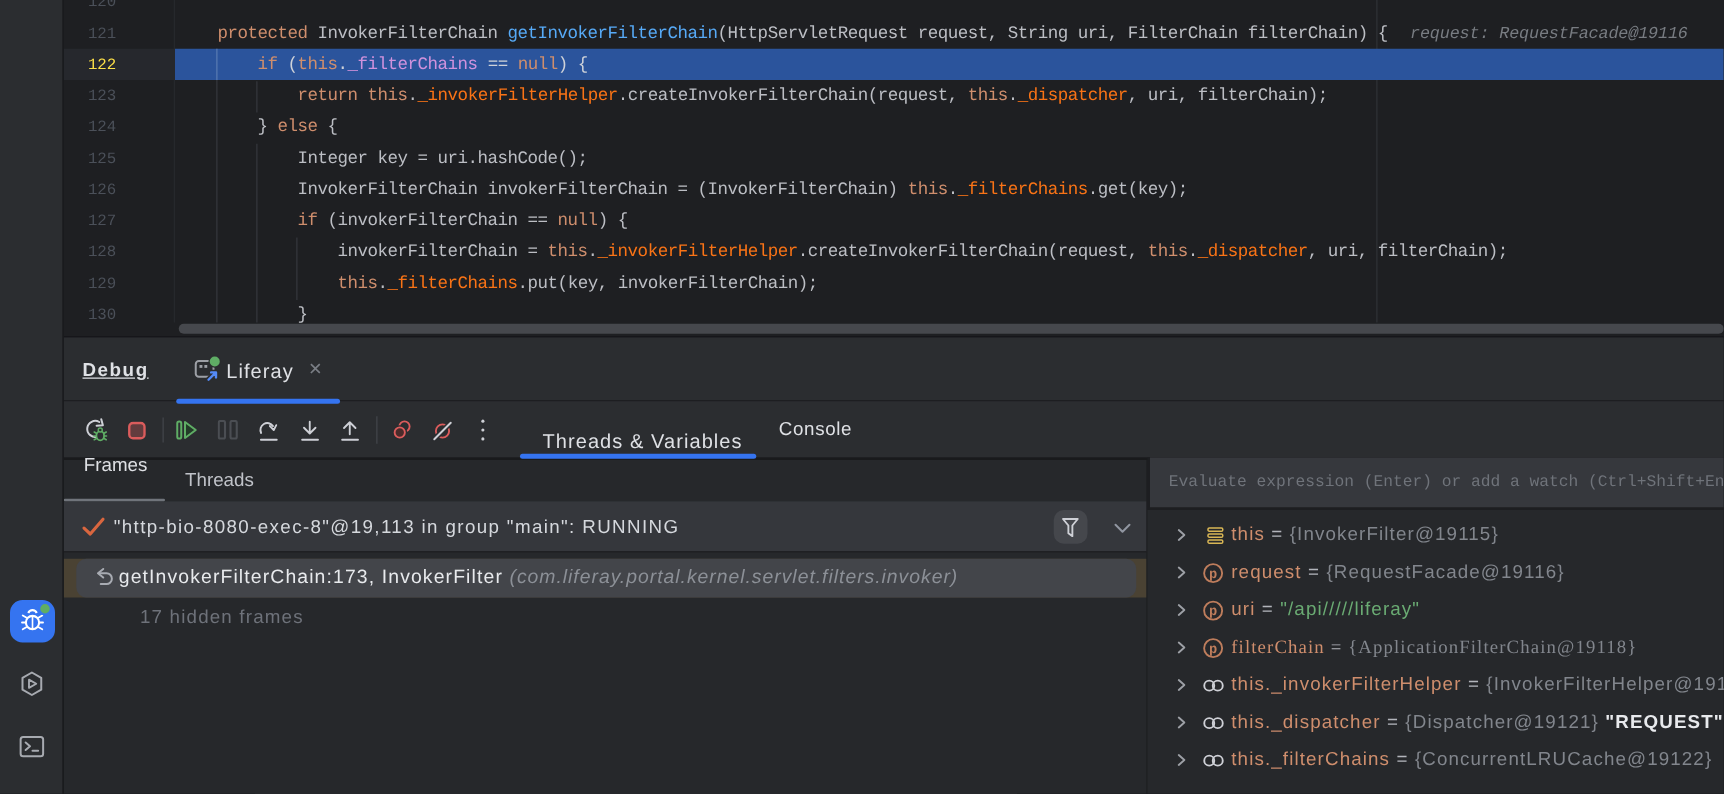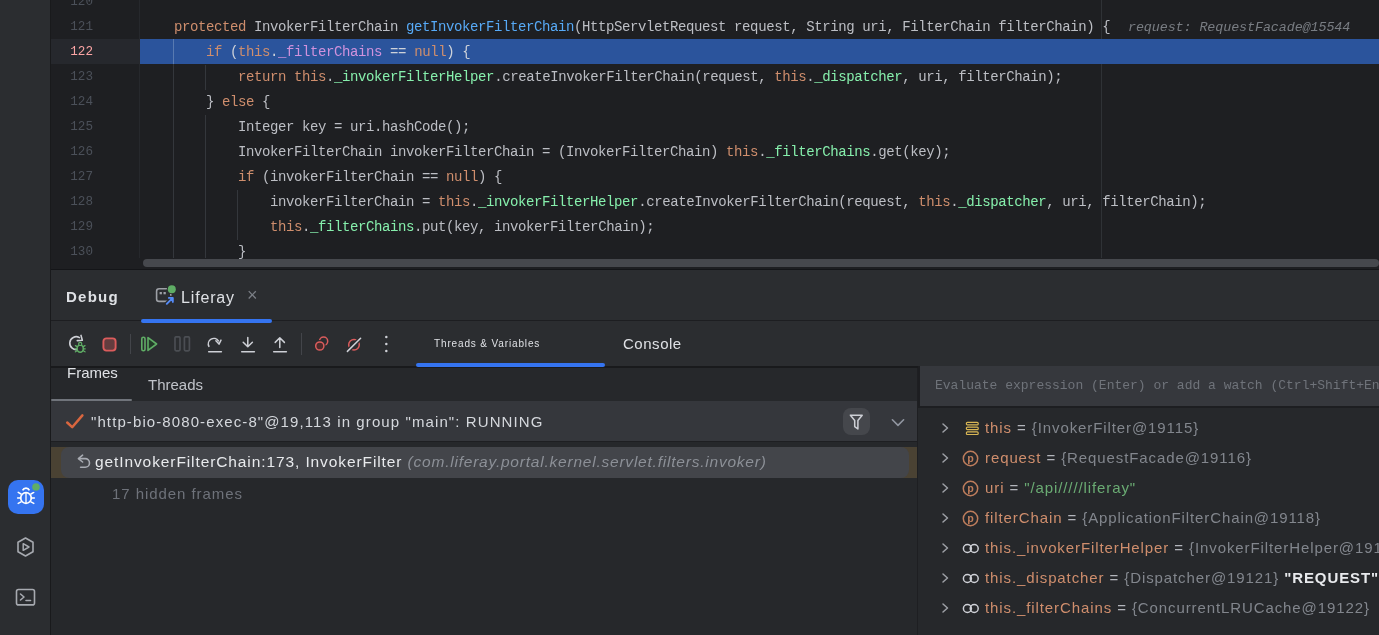--- a/index.html
+++ b/index.html
@@ -6,21 +6,21 @@
   body{width:1379px;height:635px;position:relative;overflow:hidden;background:#1e1f22;
        font-family:"Liberation Sans",sans-serif;}
   .abs{position:absolute;}
   .mono{font-family:"Liberation Mono",monospace;}
   
   #gut,#code{position:absolute;top:-10.5px;font-family:"Liberation Mono",monospace;
      font-size:14px;letter-spacing:-0.4px;line-height:25px;white-space:pre;color:#bcbec4;}
   #gut{left:55px;width:38px;text-align:right;color:#4b5059;font-size:12.6px;letter-spacing:0;}
   #code{left:142px;}
   .kw{color:#cf8e6d;}
-  .fld{color:#86efac;text-align:right;}
+  .fld{color:#f97316;text-align:right;}
   .fn{color:#57aaf7;}
   .fldsel{color:#d092dd;}
   .cursel{color:#ced2d9;margin-top:21px;}
   svg{display:block;}
   .uitext{position:absolute;color:#dfe1e5;font-size:15px;line-height:18px;}
 </style>
 </head>
 <body>
 
 <div class="abs" style="left:139px;top:0;width:1px;height:258px;background:#26282c;"></div>
@@ -31,21 +31,21 @@
 <div class="abs" style="left:205px;top:65px;width:1px;height:25px;background:#34373c;"></div>
 <div class="abs" style="left:205px;top:115px;width:1px;height:143px;background:#34373c;"></div>
 <div class="abs" style="left:237px;top:190px;width:1px;height:50px;background:#34373c;"></div>
 
 <div class="abs" style="left:51px;top:39px;width:89px;height:25px;background:#26282d;"></div>
 <div class="abs" style="left:140px;top:39px;width:1239px;height:25px;background:#2b549c;"></div>
 <div class="abs" style="left:173px;top:39px;width:1px;height:25px;background:#587ab1;"></div>
 
 <div id="gut">120
 121
-<span style="color:#fca5a5;">122</span>
+<span style="color:#fde047;">122</span>
 123
 124
 125
 126
 127
 128
 129
 130</div>
 
 <div id="code">
@@ -54,42 +54,42 @@
             <span class="kw">return</span> <span class="kw">this</span>.<span class="fld">_invokerFilterHelper</span>.createInvokerFilterChain(request, <span class="kw">this</span>.<span class="fld">_dispatcher</span>, uri, filterChain);
         } <span class="kw">else</span> {
             Integer key = uri.hashCode();
             InvokerFilterChain invokerFilterChain = (InvokerFilterChain) <span class="kw">this</span>.<span class="fld">_filterChains</span>.get(key);
             <span class="kw">if</span> (invokerFilterChain == <span class="kw">null</span>) {
                 invokerFilterChain = <span class="kw">this</span>.<span class="fld">_invokerFilterHelper</span>.createInvokerFilterChain(request, <span class="kw">this</span>.<span class="fld">_dispatcher</span>, uri, filterChain);
                 <span class="kw">this</span>.<span class="fld">_filterChains</span>.put(key, invokerFilterChain);
             }</div>
 
 <div class="abs mono" style="left:1128px;top:14.5px;height:25px;line-height:25px;
-  font-style:italic;font-size:13.4px;letter-spacing:-0.1px;color:#787c82;">request: RequestFacade@15544</div>
+  font-style:italic;font-size:13.4px;letter-spacing:-0.1px;color:#787c82;">request: RequestFacade@19116</div>
 
 <div class="abs" style="left:143px;top:258.5px;width:1236px;height:8px;border-radius:4px;background:#46484d;"></div>
 
 <div class="abs" style="left:51px;top:269px;width:1328px;height:1px;background:#141518;"></div>
 <div class="abs" style="left:51px;top:270px;width:1328px;height:49.5px;background:#2b2d30;"></div>
 <div class="abs" style="left:51px;top:319.5px;width:1328px;height:1.5px;background:#1d1e21;"></div>
 <div class="abs" style="left:51px;top:321px;width:1328px;height:45px;background:#2b2d30;"></div>
 <div class="abs" style="left:51px;top:366px;width:1328px;height:1.5px;background:#191a1c;"></div>
 
 <div class="abs" style="left:51px;top:367.5px;width:866px;height:33px;background:#26282b;"></div>
 <div class="abs" style="left:51px;top:400.5px;width:866px;height:40.5px;background:#35373c;"></div>
 <div class="abs" style="left:51px;top:441px;width:866px;height:194px;background:#26282b;"></div>
 <div class="abs" style="left:51px;top:441px;width:866px;height:1px;background:#1e1f22;"></div>
 
 <div class="abs" style="left:917.5px;top:366px;width:2.5px;height:269px;background:#1d1e21;"></div>
 
 <div class="abs" style="left:920px;top:365.5px;width:459px;height:40.5px;background:#36383d;"></div>
 <div class="abs" style="left:920px;top:406px;width:459px;height:1.5px;background:#1d1e21;"></div>
 <div class="abs" style="left:918px;top:407.5px;width:461px;height:227.5px;background:#26282b;"></div>
 
-<div class="uitext" style="left:66px;top:288px;font-size:15px;font-weight:700;letter-spacing:1.25px;">Debug</div>
+<div class="uitext" style="left:66px;top:288px;font-size:15px;font-weight:700;letter-spacing:1.25px;text-decoration:underline;">Debug</div>
 <svg class="abs" style="left:154px;top:284px;" width="25" height="24" viewBox="0 0 25 24">
   <rect x="2.6" y="4.8" width="14.2" height="12.6" rx="2.5" fill="none" stroke="#9da0a6" stroke-width="1.6"></rect>
   <rect x="5.6" y="8" width="2.3" height="2.3" fill="#9da0a6"></rect>
   <rect x="9.5" y="8" width="2.3" height="2.3" fill="#9da0a6"></rect>
   <circle cx="17.8" cy="5.2" r="5" fill="#2b2d30"></circle>
   <circle cx="17.8" cy="5.2" r="4" fill="#5fad65"></circle>
   <path d="M12.2 20.4 18.6 14 M18.8 18.4 18.8 14 14.4 14" fill="none" stroke="#2b2d30" stroke-width="4.4" stroke-linecap="round" stroke-linejoin="round"></path>
   <path d="M12.8 19.8 18.5 14.1 M18.8 17.9 18.8 13.9 14.9 13.9" fill="none" stroke="#548af7" stroke-width="1.9" stroke-linecap="round" stroke-linejoin="round"></path>
 </svg>
 <div class="uitext" style="left:181px;top:289px;font-size:16px;letter-spacing:0.85px;">Liferay</div>
@@ -138,21 +138,21 @@
   <circle cx="9" cy="8.8" r="5.3" fill="none" stroke="#db5c5c" stroke-width="1.5"></circle>
   <path d="M2.4 15.4 15.6 2.2" stroke="#2b2d30" stroke-width="4.2" stroke-linecap="round"></path>
   <path d="M2.4 15.4 15.6 2.2" stroke="#ced0d6" stroke-width="1.5" stroke-linecap="round"></path>
 </svg>
 <svg class="abs" style="left:378px;top:333px;" width="17" height="22" viewBox="0 0 17 22">
   <circle cx="8.3" cy="3.9" r="1.25" fill="#ced0d6"></circle>
     <circle cx="8.3" cy="11" r="1.25" fill="#ced0d6"></circle>
     <circle cx="8.3" cy="18.1" r="1.25" fill="#ced0d6"></circle>
 </svg>
 
-<div class="uitext" style="left:434px;top:335px;font-size:10px;letter-spacing:0.86px;">Threads &amp; Variables</div>
+<div class="uitext" style="left:434px;top:345px;font-size:16px;letter-spacing:0.86px;">Threads &amp; Variables</div>
 <div class="uitext" style="left:623px;top:335px;font-size:15px;letter-spacing:0.53px;">Console</div>
 <div class="abs" style="left:416px;top:363px;width:189px;height:3.5px;border-radius:2px;background:#3574f0;"></div>
 
 <div class="uitext" style="left:67px;top:364px;">Frames</div>
 <div class="uitext" style="left:148px;top:376px;color:#c0c3c9;">Threads</div>
 <div class="abs" style="left:51px;top:398.5px;width:81px;height:2.5px;border-radius:2px;background:#70747b;"></div>
 
 <div class="uitext" style="left:91px;top:413px;color:#d5d8dd;font-size:15px;letter-spacing:1.1px;">"http-bio-8080-exec-8"@19,113 in group "main": RUNNING</div>
 <svg class="abs" style="left:64px;top:411px;" width="22" height="21" viewBox="0 0 22 21">
   <path d="M3.2 11.5 8.2 16.2 18.4 4.4" fill="none" stroke="#d9663f" stroke-width="2.5" stroke-linecap="round" stroke-linejoin="round"></path>
@@ -230,21 +230,21 @@
   <circle cx="12.2" cy="8.5" r="4" fill="none" stroke="#ced0d6" stroke-width="1.5"></circle>
 </svg>
 <svg class="vic" style="top:600px;" width="20" height="17" viewBox="0 0 20 17">
   <circle cx="5.4" cy="8.5" r="4" fill="none" stroke="#ced0d6" stroke-width="1.5"></circle>
   <circle cx="12.2" cy="8.5" r="4" fill="none" stroke="#ced0d6" stroke-width="1.5"></circle>
 </svg>
 
 <div class="vrow" style="top:419px;"><span class="vt">this</span> <span class="veq">=</span> {InvokerFilter@19115}</div>
 <div class="vrow" style="top:449px;"><span class="vn">request</span> <span class="veq">=</span> {RequestFacade@19116}</div>
 <div class="vrow" style="top:479px;"><span class="vn">uri</span> <span class="veq">=</span> <span class="vs">"/api/////liferay"</span></div>
-<div class="vrow" style="top:509px;"><span class="vn">filterChain</span> <span class="veq">=</span> {ApplicationFilterChain@19118}</div>
+<div class="vrow" style="top:509px;font-family:Liberation Serif, serif;"><span class="vn">filterChain</span> <span class="veq">=</span> {ApplicationFilterChain@19118}</div>
 <div class="vrow" style="top:539px;"><span class="vn">this._invokerFilterHelper</span> <span class="veq">=</span> {InvokerFilterHelper@19119}</div>
 <div class="vrow" style="top:569px;"><span class="vn">this._dispatcher</span> <span class="veq">=</span> {Dispatcher@19121} <span class="vb">"REQUEST"</span></div>
 <div class="vrow" style="top:599px;"><span class="vn">this._filterChains</span> <span class="veq">=</span> {ConcurrentLRUCache@19122}</div>
 
 <div class="abs" style="left:0;top:0;width:50px;height:635px;background:#2b2d30;"></div>
 <div class="abs" style="left:50px;top:0;width:1px;height:635px;background:#191a1c;"></div>
 <div class="abs" style="left:8px;top:480px;width:36px;height:34px;border-radius:10px;background:#3574f0;"></div>
 <svg class="abs" style="left:14px;top:484px;" width="25" height="26" viewBox="0 0 25 26">
   <circle cx="12" cy="14" r="5.3" fill="none" stroke="#ffffff" stroke-width="1.7"></circle>
   <path d="M12 8.7 V 19.3" stroke="#ffffff" stroke-width="1.3"></path>

